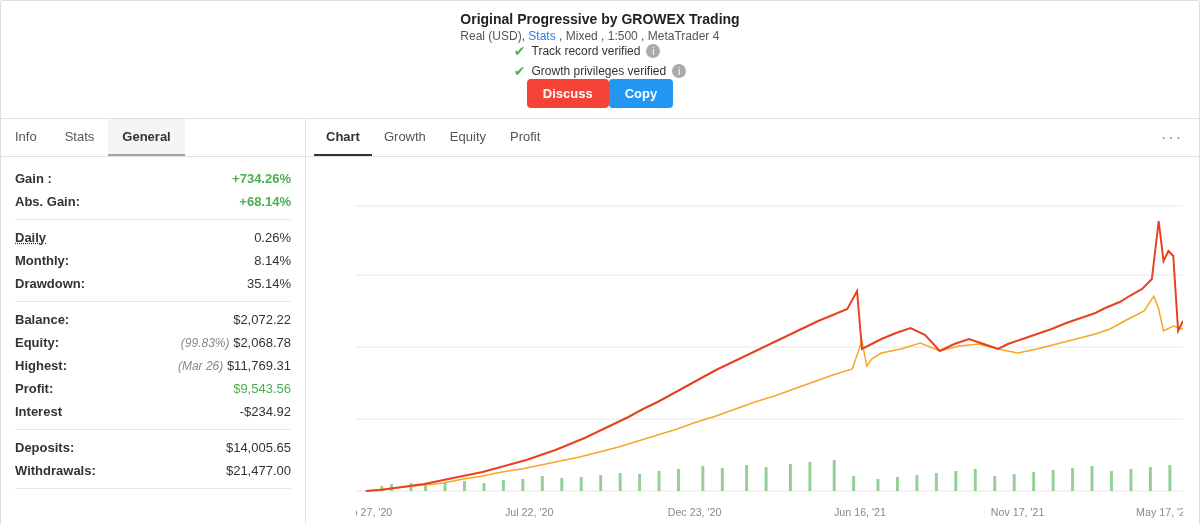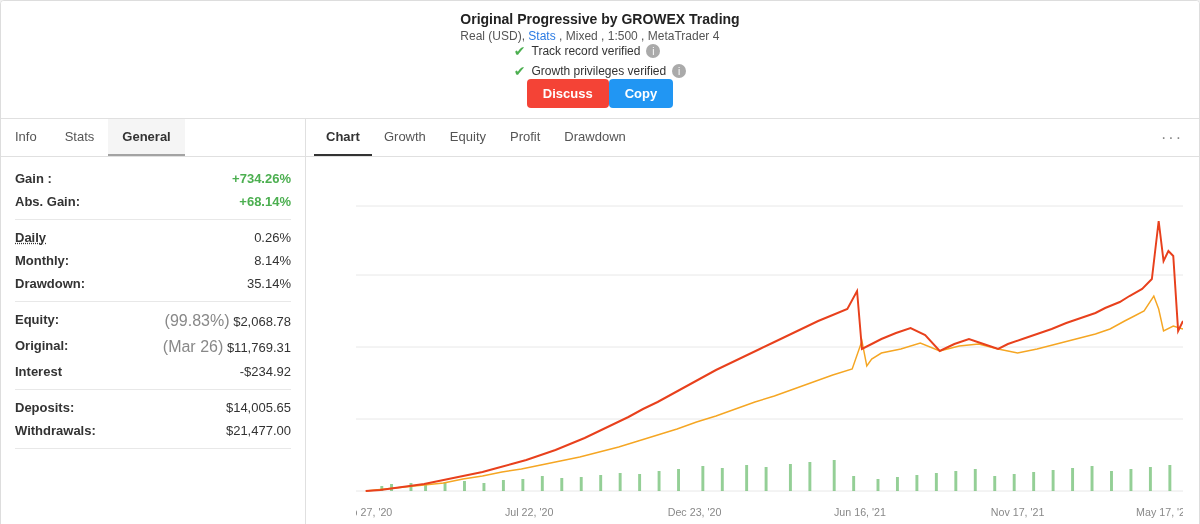--- a/index.html
+++ b/index.html
@@ -148,21 +148,21 @@
       text-align: right;
     }
     .stat-value.green { color: #4caf50; font-weight: bold; }
     .stat-value.positive-green { color: #4caf50; }
     .section-divider {
       border: none;
       border-top: 1px solid #e8e8e8;
       margin: 6px 0;
     }
     .stat-label-bold { font-weight: bold; }
-    .stat-value-muted { color: #888; font-size: 16px; }
+    .stat-value-muted { color: #888; font-size: 12px; font-style: italic; }
 
     
     .right-panel {
       flex: 1;
       display: flex;
       flex-direction: column;
       gap: 28px;
     }
 
     .chart-tab-bar {
@@ -280,32 +280,40 @@
           <span class="stat-value">8.14%</span>
         </div>
         <div class="stat-row">
           <span class="stat-label">Drawdown:</span>
           <span class="stat-value">35.14%</span>
         </div>
 
         <hr class="section-divider">
 
         <div class="stat-row">
+          <span class="stat-label">Balance:</span>
+          <span class="stat-value">$2,072.22</span>
+        </div>
+        <div class="stat-row">
           <span class="stat-label">Equity:</span>
           <span class="stat-value">
             <span class="stat-value-muted">(99.83%)</span>
             <span>$2,068.78</span>
           </span>
         </div>
         <div class="stat-row">
-          <span class="stat-label">Original:</span>
+          <span class="stat-label">Highest:</span>
           <span class="stat-value">
             <span class="stat-value-muted">(Mar 26)</span>
             <span>$11,769.31</span>
           </span>
+        </div>
+        <div class="stat-row">
+          <span class="stat-label">Profit:</span>
+          <span class="stat-value positive-green">$9,543.56</span>
         </div>
         <div class="stat-row">
           <span class="stat-label">Interest</span>
           <span class="stat-value">-$234.92</span>
         </div>
 
         <hr class="section-divider">
 
         <div class="stat-row">
           <span class="stat-label">Deposits:</span>
@@ -320,21 +328,20 @@
 
       </div>
     </div>
 
     <div class="right-panel">
       <div class="chart-tab-bar">
         <div class="chart-tab-item active">Chart</div>
         <div class="chart-tab-item">Growth</div>
         <div class="chart-tab-item">Equity</div>
         <div class="chart-tab-item">Profit</div>
-        <div class="chart-tab-item">Drawdown</div>
         <div class="chart-tab-spacer"></div>
         <div class="dots-btn">···</div>
       </div>
 
       <div class="chart-area">
         <svg class="chart-svg" viewBox="0 0 850 340" preserveAspectRatio="none">
 
           <line x1="0" y1="290" x2="850" y2="290" stroke="#e8e8e8" stroke-width="1"></line>
           <line x1="0" y1="218" x2="850" y2="218" stroke="#e8e8e8" stroke-width="1"></line>
           <line x1="0" y1="146" x2="850" y2="146" stroke="#e8e8e8" stroke-width="1"></line>

